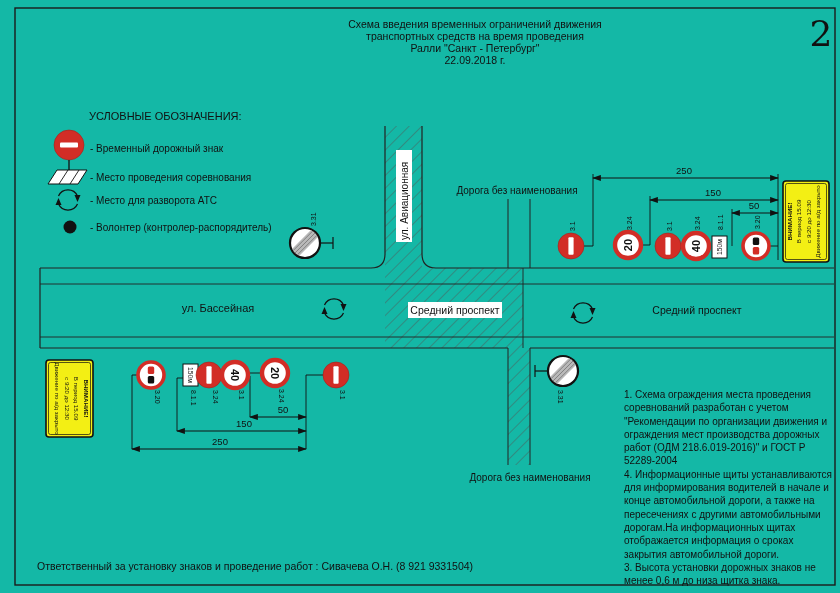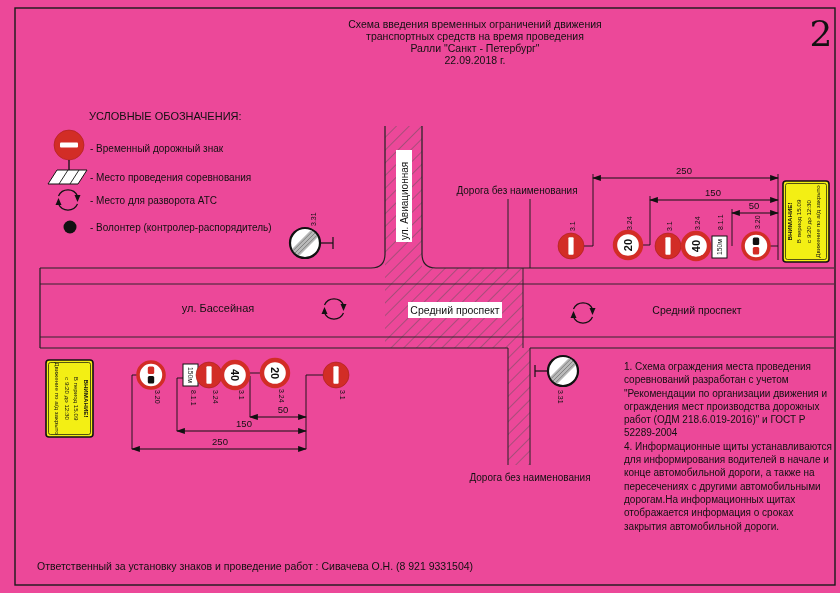--- a/index.html
+++ b/index.html
@@ -1,19 +1,19 @@
 <!DOCTYPE html>
 <html><head>
 <meta charset="utf-8">
 <style>
   html,body{margin:0;padding:0;background:#ffffff;}
-  .page{position:relative;width:840px;height:593px;background:#ec4899;
+  .page{position:relative;width:840px;height:593px;background:#14b8a6;
         font-family:"Liberation Sans",sans-serif;overflow:hidden;}
   .page svg{position:absolute;left:0;top:0;}
-  .notes{position:absolute;left:624px;top:360px;width:212px;
+  .notes{position:absolute;left:624px;top:388px;width:212px;
          font-size:10px;line-height:1.33;color:#111;}
   .notes p{margin:0;}
   text{fill:#111;}
 </style>
 </head>
 <body>
 
 <div class="page">
 <svg width="840" height="593" viewBox="0 0 840 593">
   <defs>
@@ -258,14 +258,15 @@
       </g>
     </g>
   </g>
 
   <text x="37" y="570" font-size="10.5">Ответственный за установку знаков и проведение работ : Сивачева О.Н. (8 921 9331504)</text>
 </svg>
 
 <div class="notes">
   <p>1. Схема ограждения места проведения соревнований разработан с учетом "Рекомендации по организации движения и ограждения мест производства дорожных работ (ОДМ 218.6.019-2016)" и ГОСТ Р 52289-2004</p>
   <p>4. Информационные щиты устанавливаются для информирования водителей в начале и конце автомобильной дороги, а также на пересечениях с другими автомобильными дорогам.На информационных щитах отображается информация о сроках закрытия автомобильной дороги.</p>
+  <p>3. Высота установки дорожных знаков не менее 0,6 м до низа щитка знака.</p>
 </div>
 </div>
 
 </body></html>

